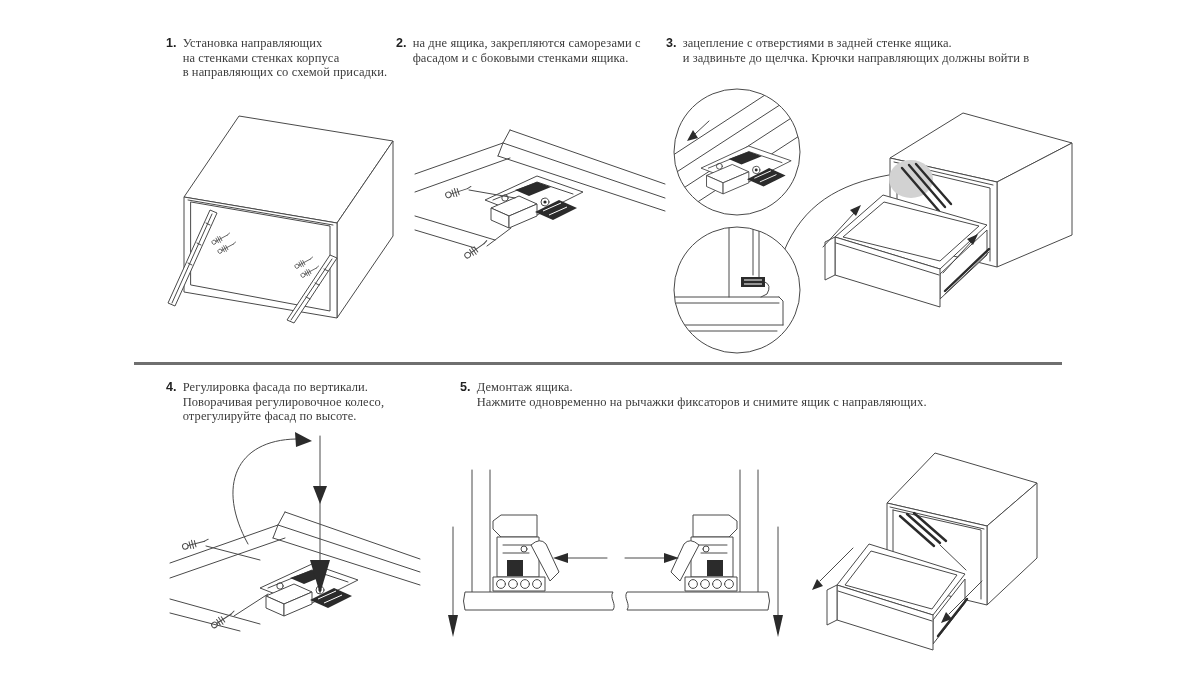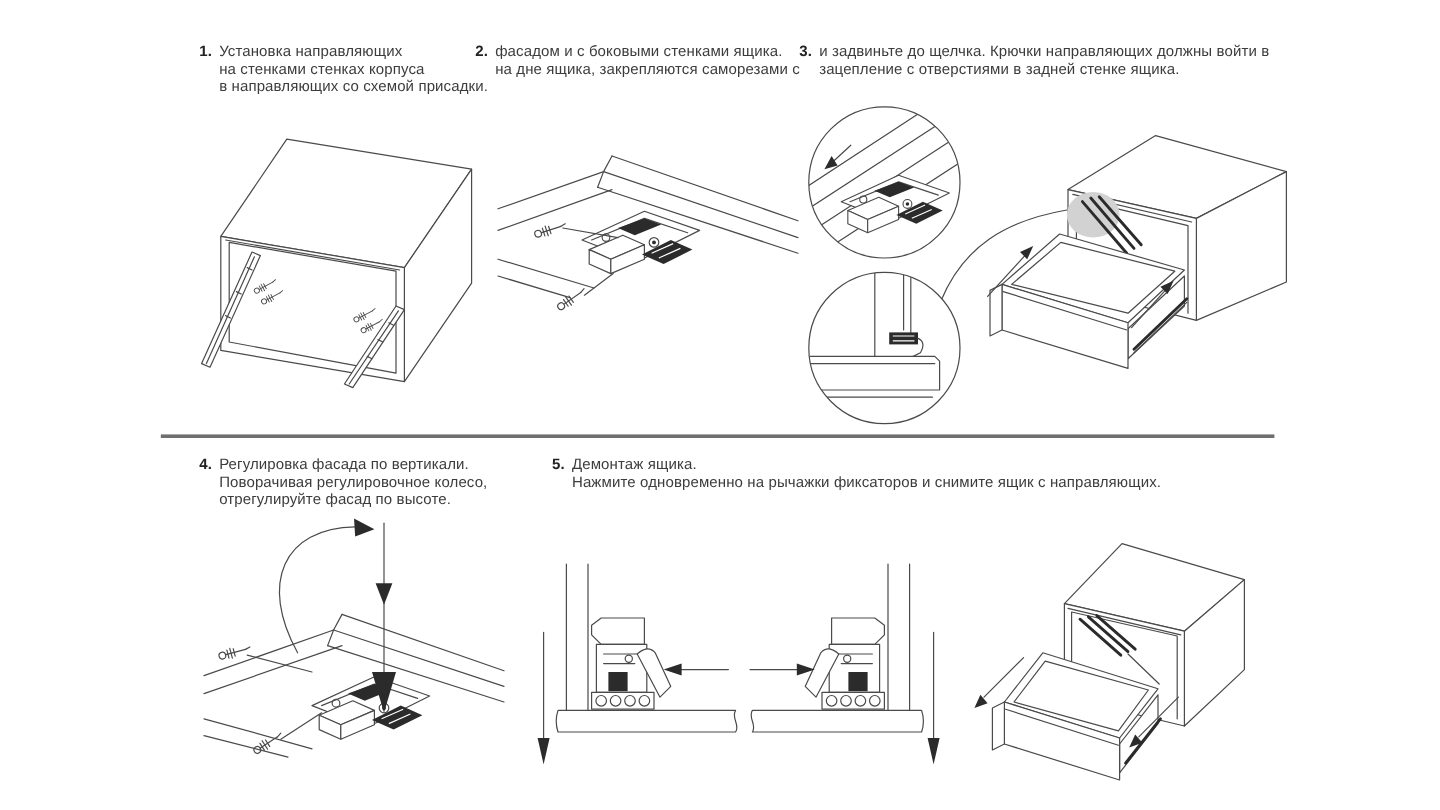--- a/index.html
+++ b/index.html
@@ -6,21 +6,21 @@
   body { background:#e8e8e8; font-family:"Liberation Sans", sans-serif; }
   .sheet {
     position:relative; width:1200px; height:675px; background:#ffffff;
     overflow:hidden; margin:0 auto;
   }
   .step-text {
     position:absolute; display:flex; font-size:12.5px; line-height:14.5px;
     color:#3c3c3c; letter-spacing:0.1px;
   }
   .step-num { font-weight:bold; color:#222; margin-right:6px; white-space:pre; }
-  .step-lines div { white-space:pre; }
+  .step-lines div { white-space:pre;font-family:Liberation Serif, serif; }
   .divider { position:absolute; background:#6f6f6f; }
   svg { position:absolute; overflow:visible; }
   .ln  { stroke:#4a4a4a; stroke-width:1; fill:none; stroke-linejoin:round; stroke-linecap:round; }
   .lnw { stroke:#4a4a4a; stroke-width:1; fill:#ffffff; stroke-linejoin:round; }
   .dk  { fill:#2b2b2b; stroke:none; }
   .dkl { stroke:#2b2b2b; stroke-width:2.4; fill:none; stroke-linecap:round; }
 </style>
 </head>
 <body>
 
@@ -31,30 +31,30 @@
     <div class="step-lines">
       <div>Установка направляющих</div>
       <div>на стенками стенках корпуса</div>
       <div>в направляющих со схемой присадки.</div>
     </div>
   </div>
 
   <div class="step-text" style="left:396px; top:36px;">
     <span class="step-num">2.</span>
     <div class="step-lines">
+      <div>на дне ящика, закрепляются саморезами с</div>
       <div>фасадом и с боковыми стенками ящика.</div>
-      <div>на дне ящика, закрепляются саморезами с</div>
     </div>
   </div>
 
   <div class="step-text" style="left:666px; top:36px;">
     <span class="step-num">3.</span>
     <div class="step-lines">
+      <div>зацепление с отверстиями в задней стенке ящика.</div>
       <div>и задвиньте до щелчка. Крючки направляющих должны войти в</div>
-      <div>зацепление с отверстиями в задней стенке ящика.</div>
     </div>
   </div>
 
   <div class="step-text" style="left:166px; top:380px;">
     <span class="step-num">4.</span>
     <div class="step-lines">
       <div>Регулировка фасада по вертикали.</div>
       <div>Поворачивая регулировочное колесо,</div>
       <div>отрегулируйте фасад по высоте.</div>
     </div>

